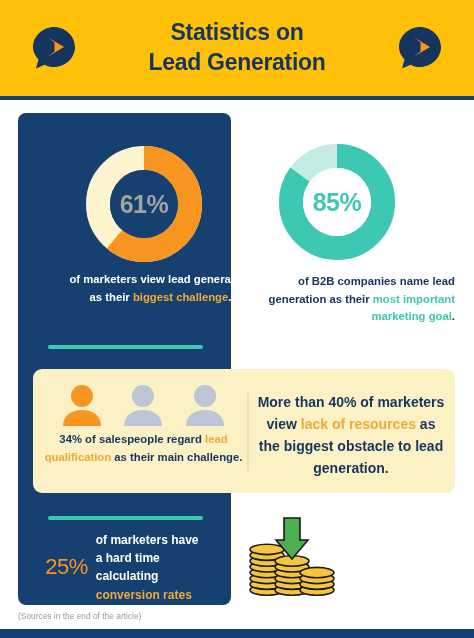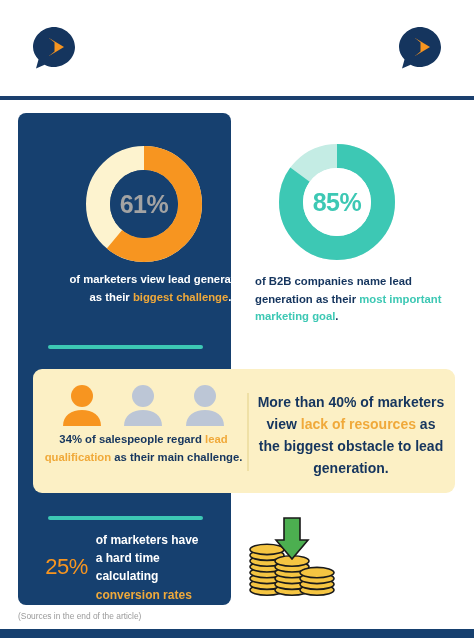--- a/index.html
+++ b/index.html
@@ -111,21 +111,21 @@
   #stat4-text .accent { color: #f0a93a; }
 
   
   #donut2-wrap {
     position: absolute; left: 279px; top: 144px;
     width: 116px; height: 116px; text-align: right;
   }
   #stat2-text {
     position: absolute; left: 255px; top: 273px;
     width: 200px;
-    text-align: left;
+    text-align: right;
     color: #15355e;
     font-size: 11.3px;
     font-weight: bold;
     line-height: 1.55;
   }
   #stat2-text .accent { color: #3dc8b4; }
 
   
   #cream-card {
     position: absolute;
@@ -194,20 +194,26 @@
     position: absolute; left: 0; top: 629px;
     width: 474px; height: 9px;
     background: #16406f;
   }
 </style>
 </head>
 <body>
 
 <div id="page">
 
+  <div id="header">
+    <div class="header-title">
+      <div>Statistics on</div>
+      <div>Lead Generation</div>
+    </div>
+  </div>
 
   <div class="logo left">
     <svg viewBox="0 0 44 44" width="44" height="44" aria-hidden="true">
       <path d="M22 1 C33 1 43 10 43 21 C43 32 33 41 22 41 C18.5 41 15.3 40.2 12.6 38.7
                L4 42.5 L6.5 33.5 C3.2 30.1 1 25.8 1 21 C1 10 11 1 22 1 Z" fill="#15355e"></path>
       <path d="M17 12 L32 21 L17 30 Z" fill="#f79520"></path>
       <path d="M17 12 L17 30 L22.5 25.5 L22.5 16.5 Z" fill="#15355e"></path>
     </svg>
   </div>
 

